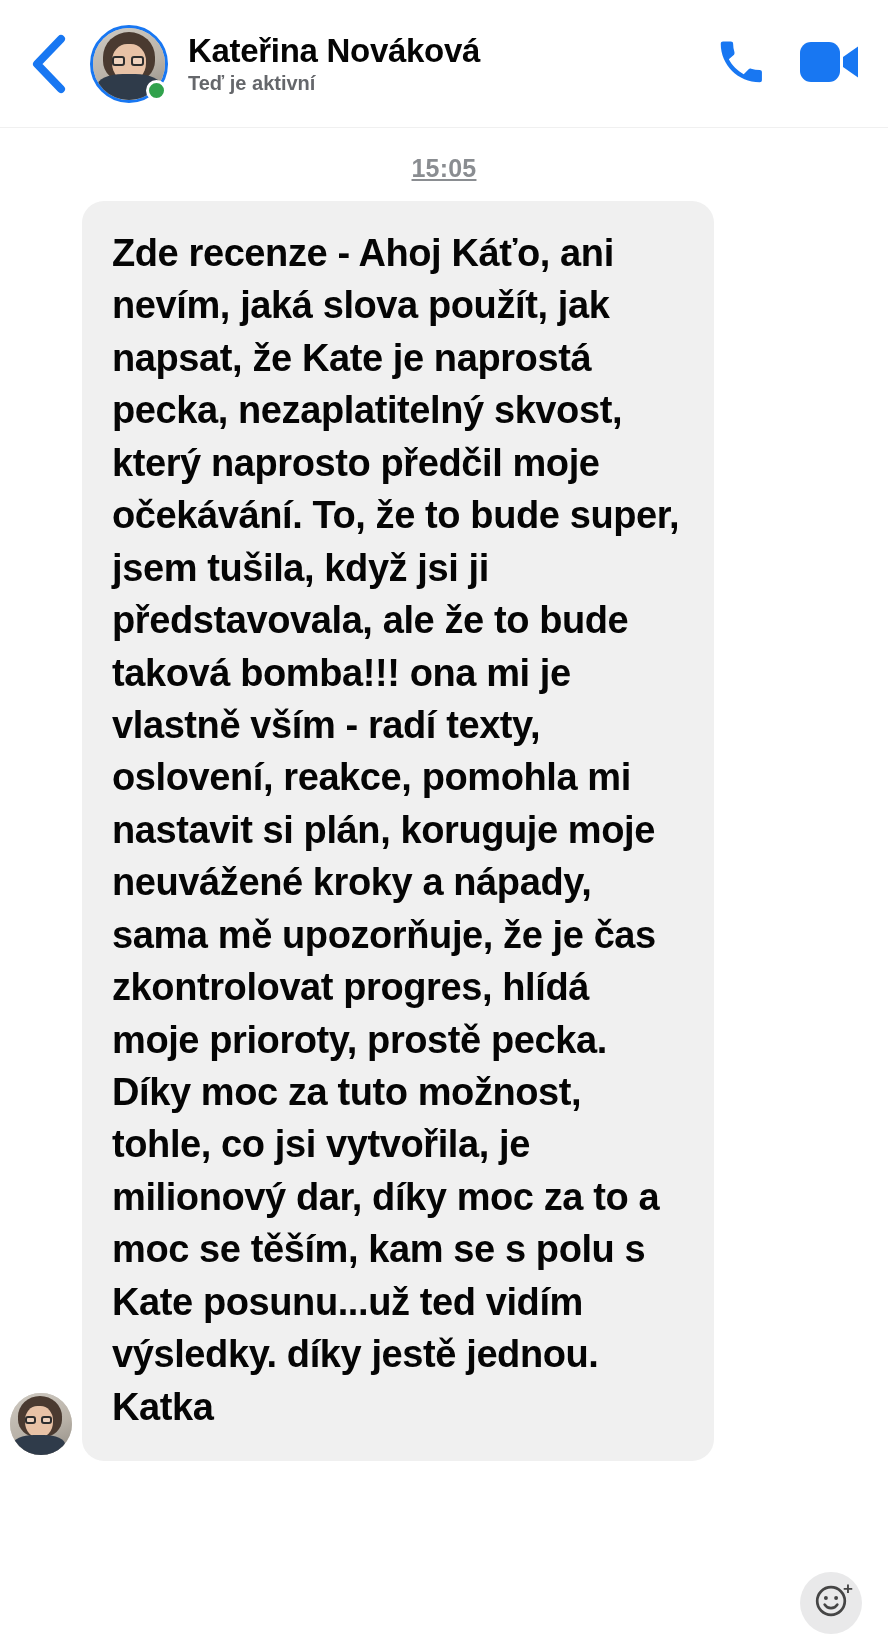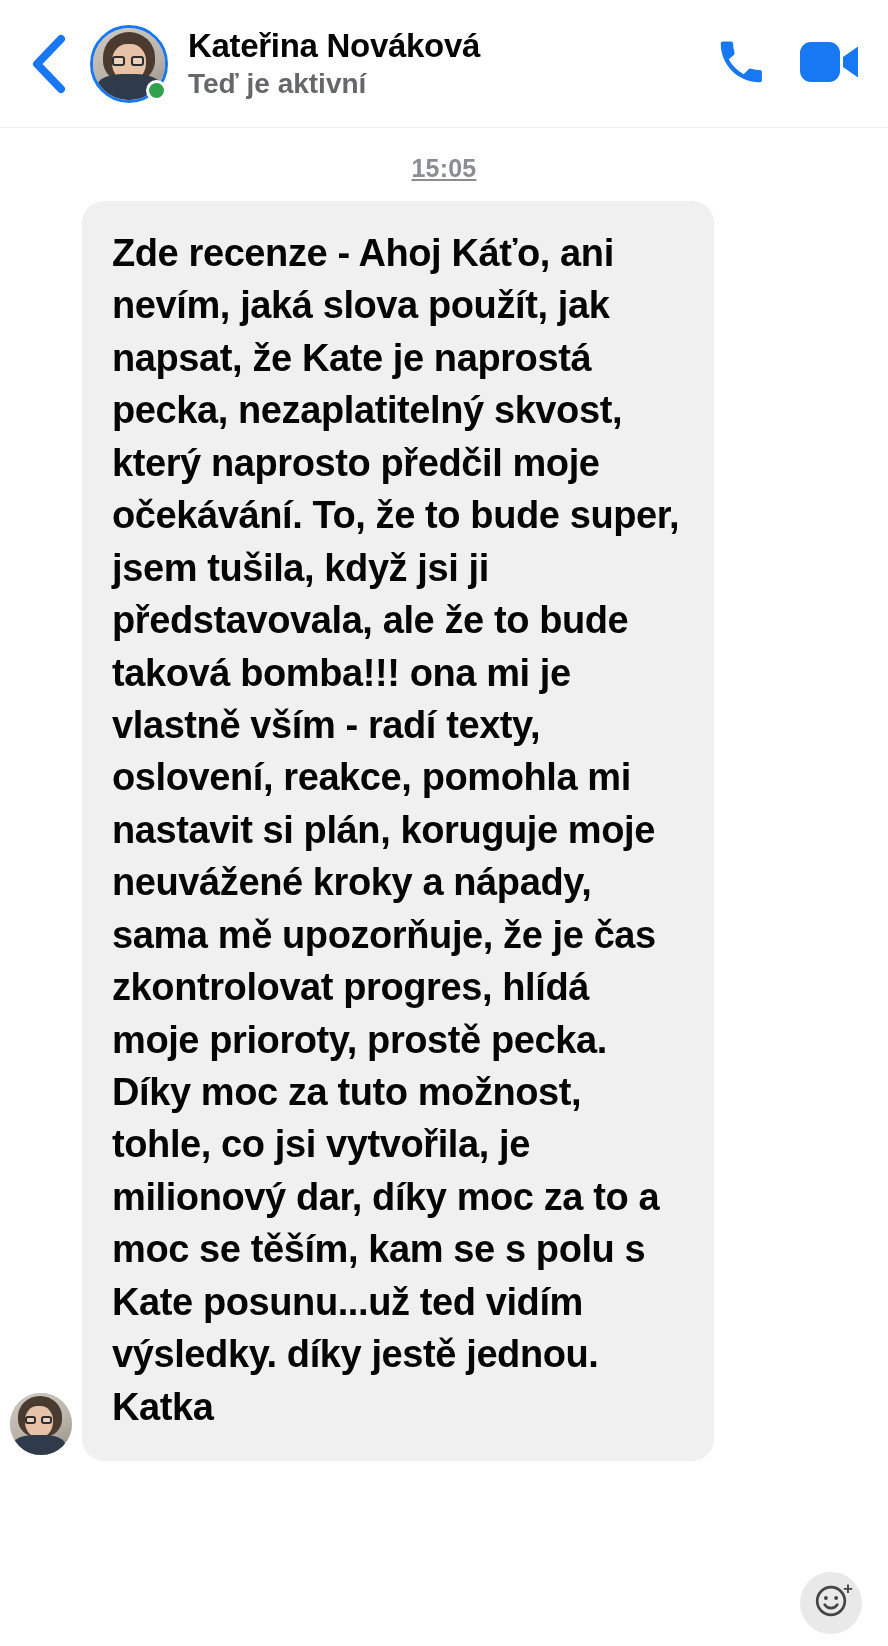--- a/index.html
+++ b/index.html
@@ -114,21 +114,21 @@
   }
   .contact-name {
     font-size: 33px;
     font-weight: bold;
     color: #050505;
     letter-spacing: -0.3px;
     line-height: 1.15;
     white-space: nowrap;
   }
   .contact-status {
-    font-size: 28px;
+    font-size: 20px;
     color: #65676b;
     font-weight: bold;
     margin-top: 3px;
     white-space: nowrap;
   }
 
   .header-actions {
     display: flex;
     align-items: center;
     gap: 32px;

